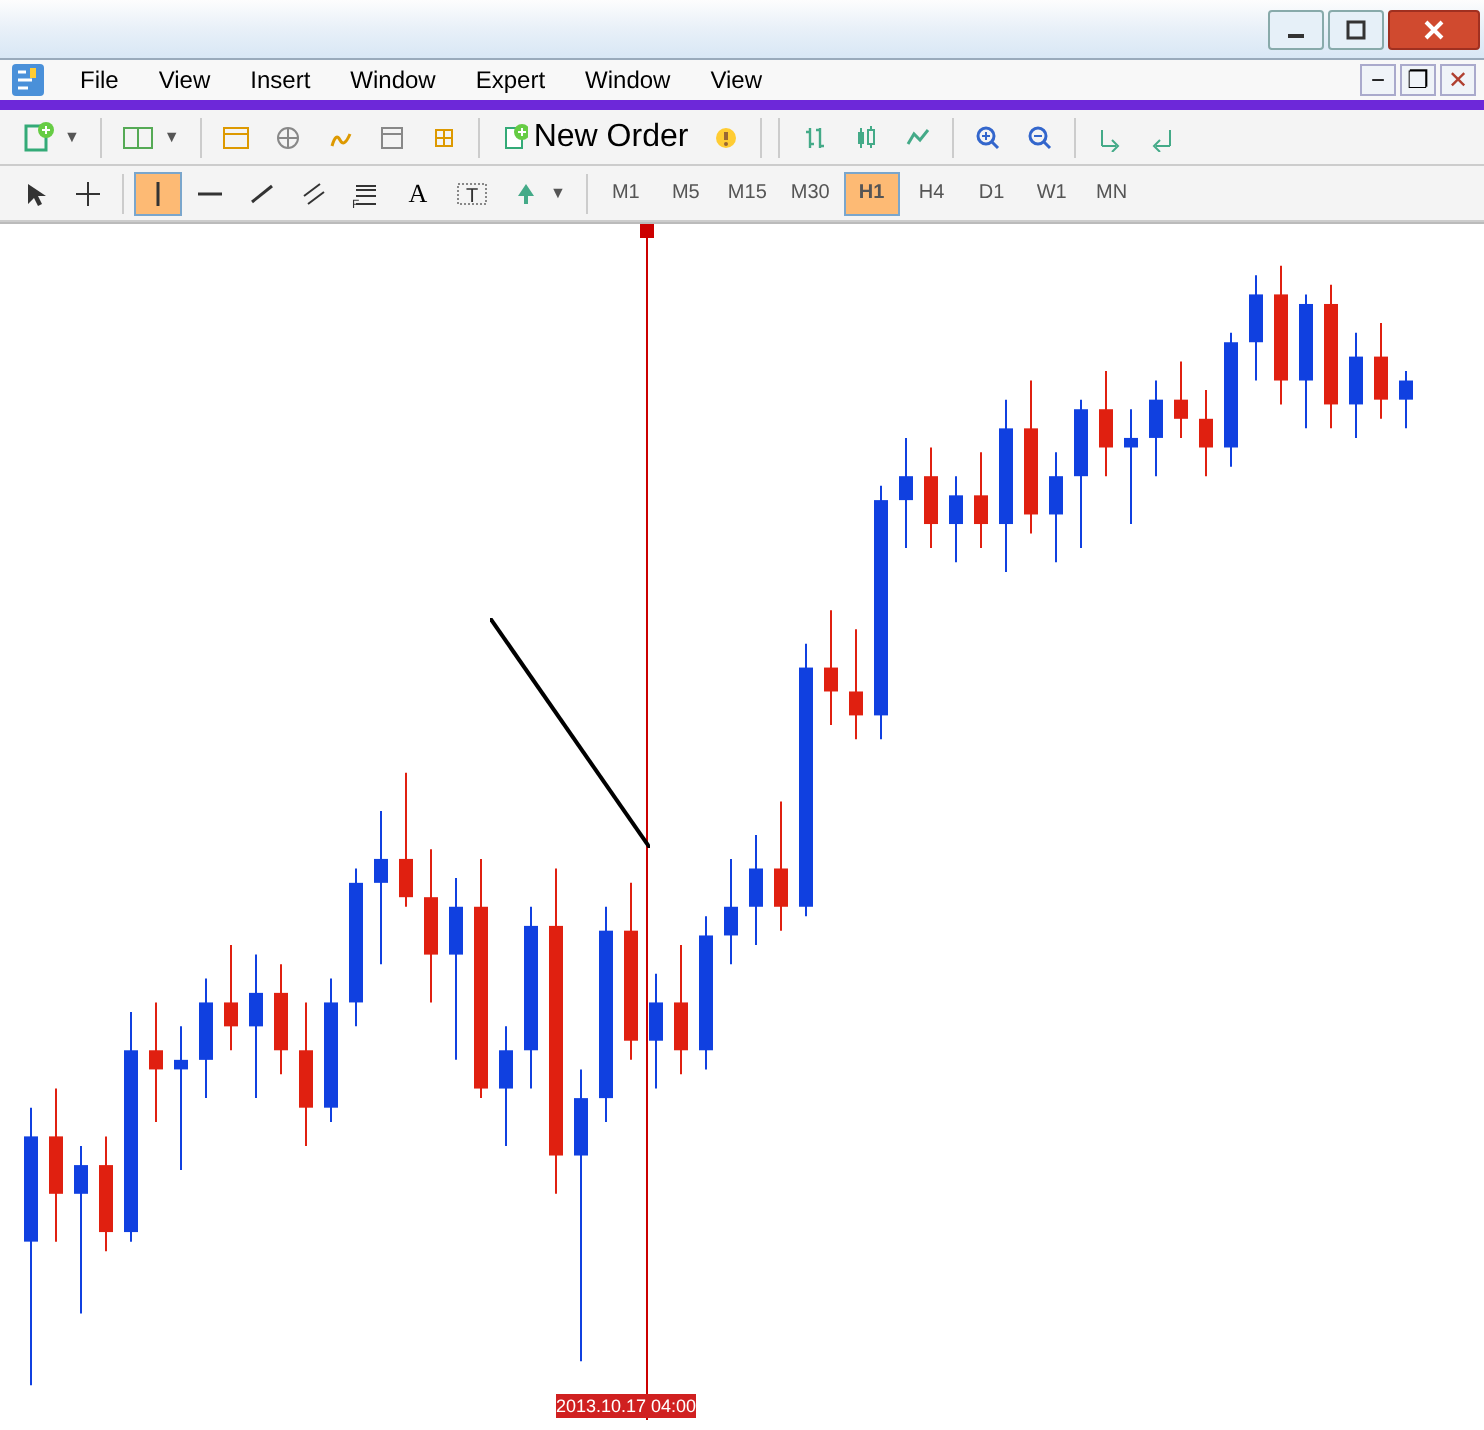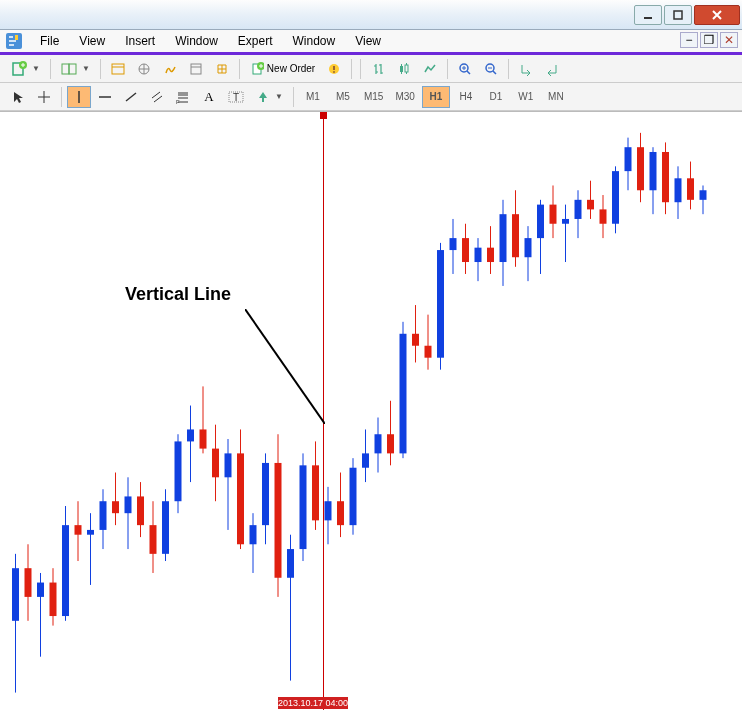--- a/index.html
+++ b/index.html
@@ -5,31 +5,31 @@
 * { margin:0; padding:0; box-sizing:border-box; }
 body { font-family:"Segoe UI",Tahoma,sans-serif; font-size:12px; width:742px; height:715px; background:#f0f0f0; overflow:hidden; position:relative; }
 
 
 .title-bar { height:30px; background:linear-gradient(#fdfdfd,#e8f0f8,#d8e7f5); border-bottom:1px solid #9ab; display:flex; align-items:center; justify-content:flex-end; padding:0 2px; }
 .win-btn { width:28px; height:20px; margin-left:2px; border:1px solid #8aa; background:#e6f0f8; display:flex; align-items:center; justify-content:center; cursor:pointer; border-radius:2px; }
 .win-btn.close { background:#d04a2f; border-color:#a03020; color:#fff; width:46px; }
 .win-btn svg { display:block; }
 
 
-.menu-bar { height:25px; background:#f8f8f8; display:flex; align-items:center; border-bottom:3px solid #6d28d9; padding-left:4px; position:relative; }
+.menu-bar { height:25px; background:#f8f8f8; display:flex; align-items:center; border-bottom:5px solid #6d28d9; padding-left:4px; position:relative; }
 .mt4-icon { width:20px; height:20px; margin-right:6px; }
 .menu-item { padding:2px 10px; cursor:pointer; }
 .menu-bar .right-ctrl { position:absolute; right:4px; top:2px; display:flex; gap:2px; }
 .right-ctrl .mini { width:18px; height:16px; border:1px solid #aac; display:flex; align-items:center; justify-content:center; background:#f0f4f8; cursor:pointer; }
 .right-ctrl .mini.x { color:#b04030; }
 
 
 .toolbar-row { height:28px; background:#f4f4f4; border-bottom:1px solid #ccc; display:flex; align-items:center; padding-left:6px; gap:2px; }
 .tool-btn { min-width:24px; height:22px; display:flex; align-items:center; justify-content:center; padding:0 4px; gap:3px; border:1px solid transparent; cursor:pointer; position:relative; }
-.tool-btn.text-btn span { font-size:10px; }
+.tool-btn.text-btn span { font-size:16px; }
 .tool-btn.pressed { background:#fdba74; border-color:#7aa6cc;font-weight:bold; }
 .sep { width:1px; height:20px; background:#ccc; margin:0 3px; }
 .dd-arrow { font-size:8px; margin-left:2px; color:#555; }
 .tf-btn { min-width:28px; font-size:10px; color:#555; text-align:left; }
 
 
 .chart-area { position:relative; background:#fff; height:612px; overflow:hidden; border-top:1px solid #bbb; }
 svg.chart-svg { width:100%; height:100%; display:block; }
 .annotation { position:absolute; left:125px; top:172px; font-weight:bold; font-size:18px; font-family:Arial,sans-serif; color:#000; }
 .ann-line { position:absolute; left:245px; top:197px; width:80px; height:115px; pointer-events:none; }
@@ -365,18 +365,17 @@
       <rect x="649.5" y="33.48800000000176" width="7" height="38.271999999995955" fill="#1040e0"></rect>
       <line x1="665.5" y1="23.919999999997458" x2="665.5" y2="95.6800000000004" stroke="#e02010" stroke-width="1"></line>
       <rect x="662" y="33.48800000000176" width="7" height="50.23199999999986" fill="#e02010"></rect>
       <line x1="678" y1="47.84000000000026" x2="678" y2="100.46399999999988" stroke="#1040e0" stroke-width="1"></line>
       <rect x="674.5" y="59.79999999999893" width="7" height="23.920000000002688" fill="#1040e0"></rect>
       <line x1="690.5" y1="43.05600000000072" x2="690.5" y2="90.89600000000092" stroke="#e02010" stroke-width="1"></line>
       <rect x="687" y="59.79999999999893" width="7" height="21.528000000002976" fill="#e02010"></rect>
       <line x1="703" y1="66.97599999999818" x2="703" y2="95.6800000000004" stroke="#1040e0" stroke-width="1"></line>
       <rect x="699.5" y="71.75999999999772" width="7" height="9.56800000000419" fill="#1040e0"></rect>
     </svg>
-  <div class="annotation">Vertical Line</div>
   <svg class="ann-line">
       <line x1="0" y1="0" x2="80" y2="115" stroke="#000" stroke-width="2"></line>
     </svg>
   <div class="vline-label">2013.10.17 04:00</div>
 </div>
 
 </body></html>

